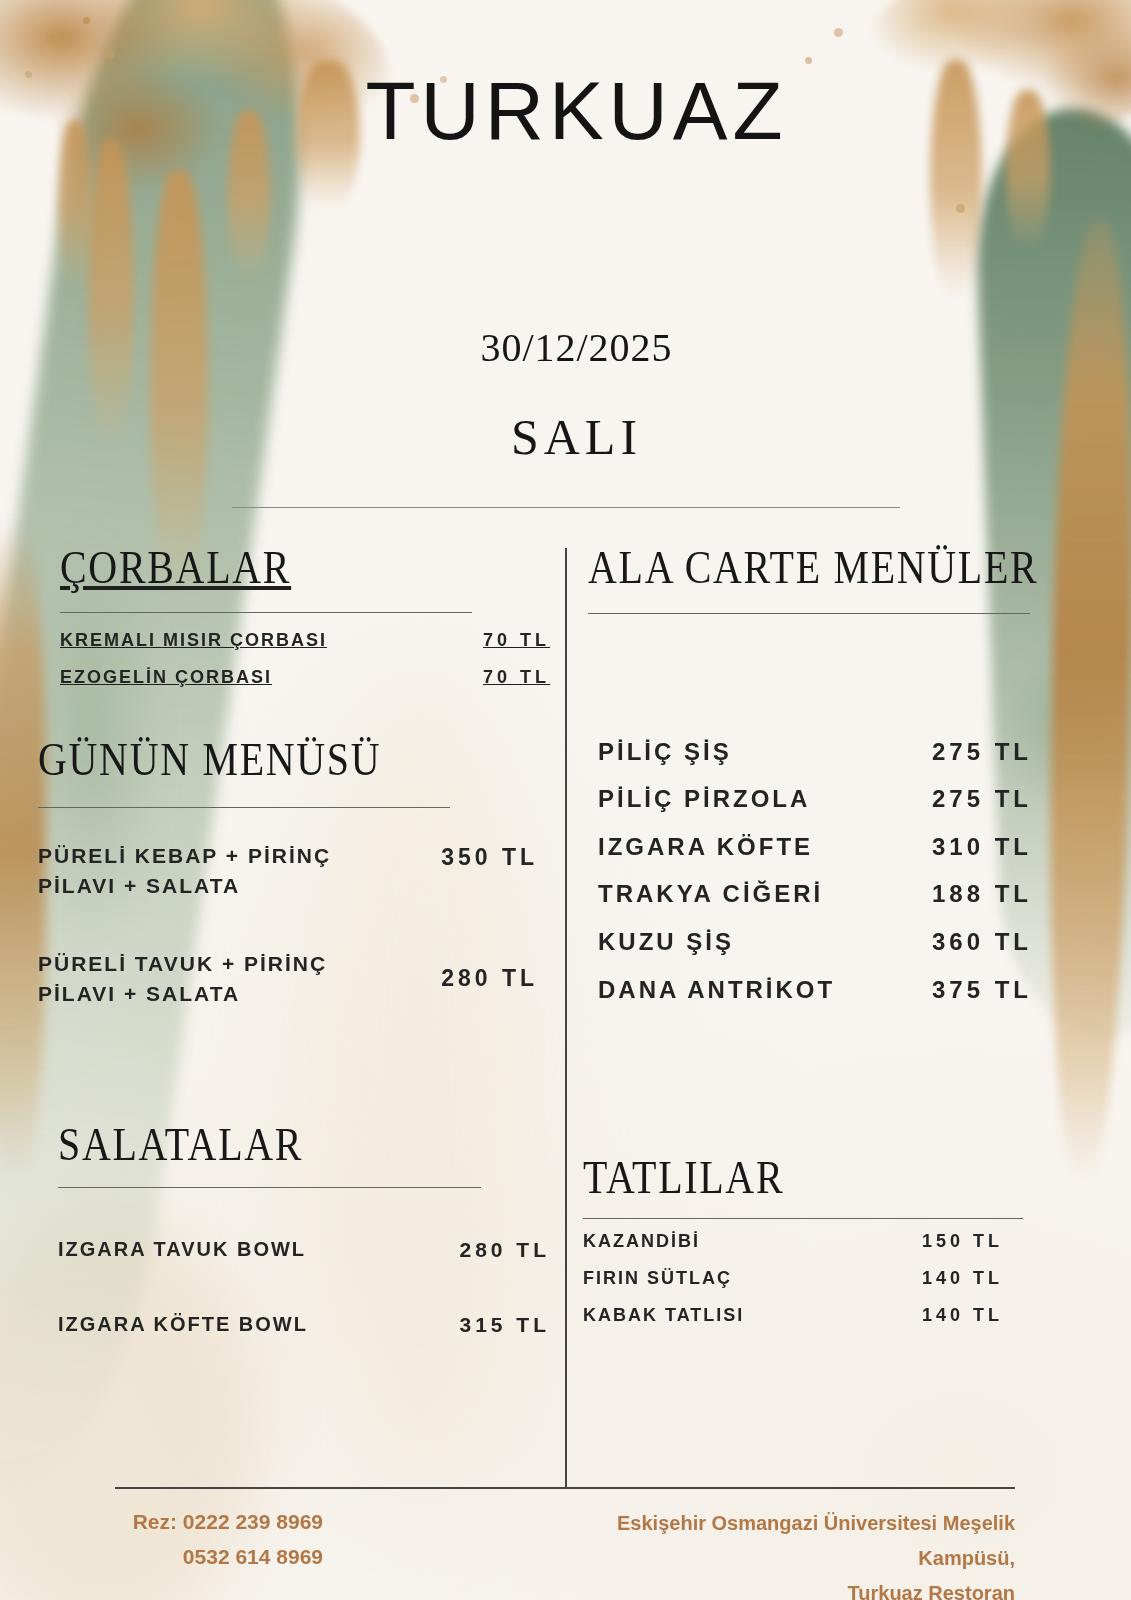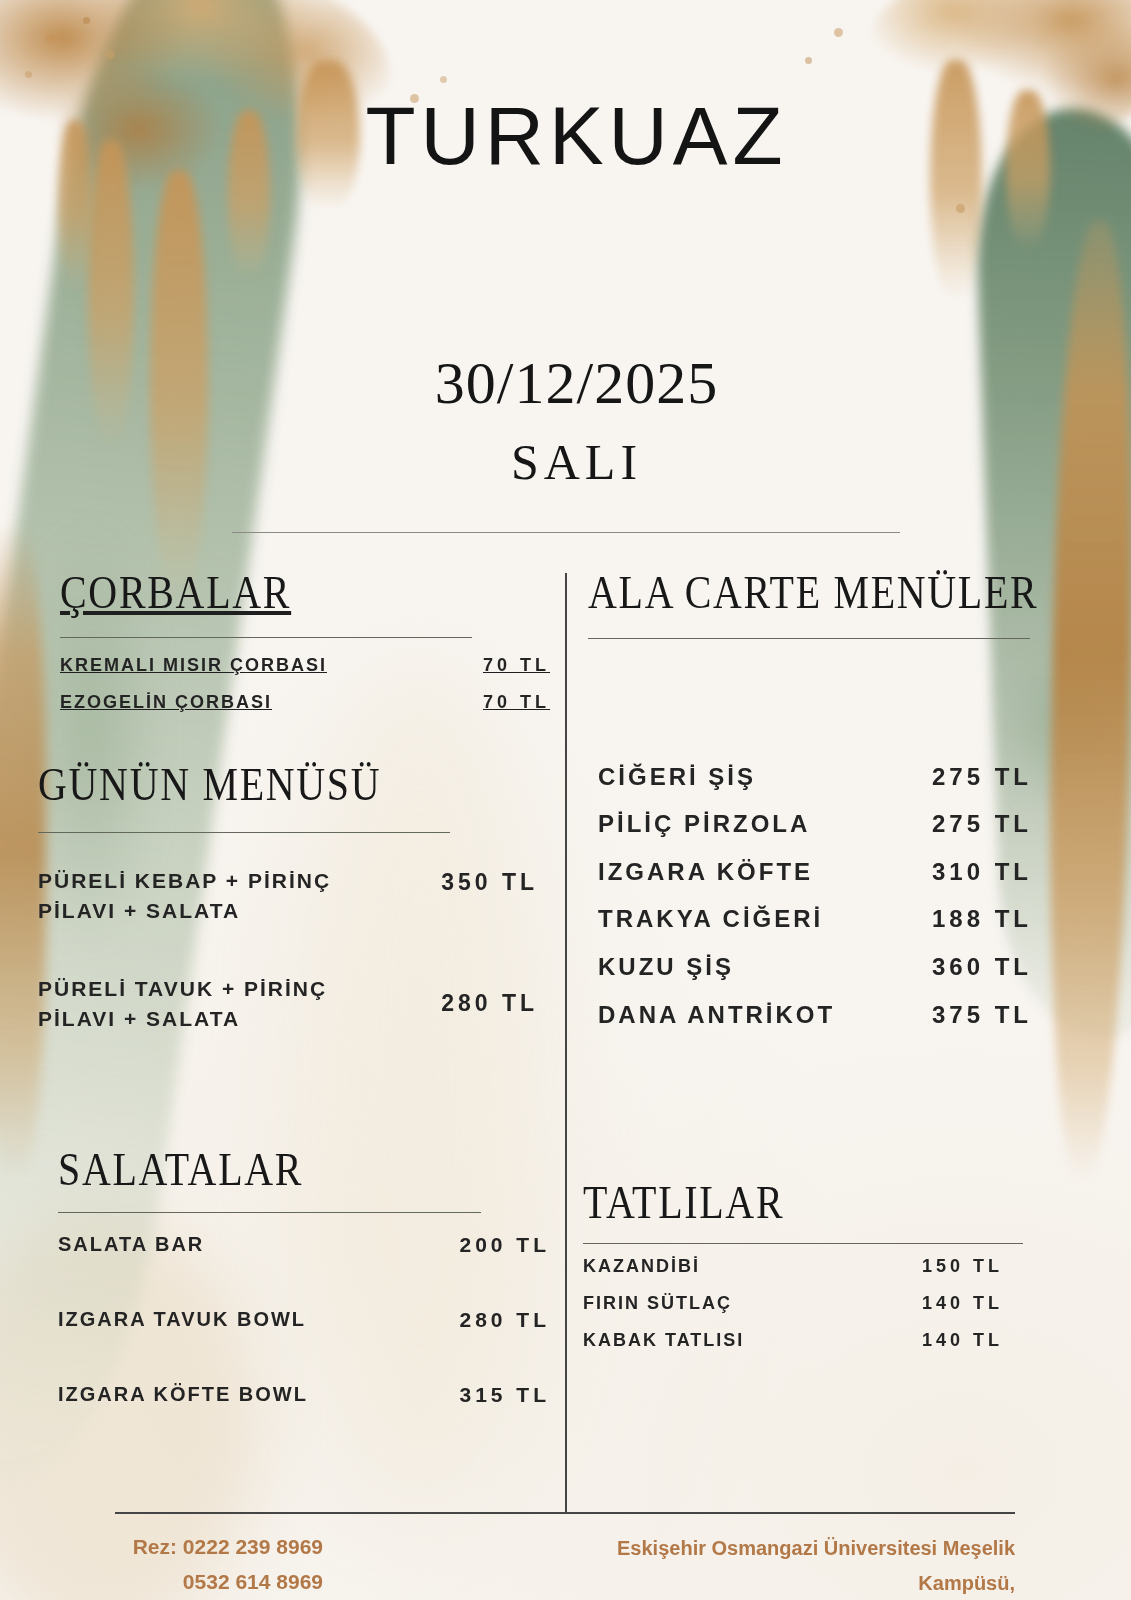--- a/index.html
+++ b/index.html
@@ -80,26 +80,26 @@
   .beige-mid{left:300px;top:660px;width:240px;height:840px;filter:blur(45px);border-radius:50%;
     background:rgba(240,229,209,.4);}
   .speckles{left:0;top:0;width:5px;height:5px;border-radius:50%;background:transparent;
     box-shadow:48px 36px 0 2px rgba(196,148,88,.55), 26px 72px 0 1px rgba(196,148,88,.4),
       84px 18px 0 1px rgba(182,128,64,.5), 108px 52px 0 2px rgba(205,162,102,.45),
       412px 96px 0 2px rgba(196,148,88,.5), 441px 77px 0 1px rgba(196,148,88,.45),
       836px 30px 0 2px rgba(196,148,88,.5), 806px 58px 0 1px rgba(182,128,64,.45),
       958px 206px 0 2px rgba(196,148,88,.5);}
 
   
-  .content{position:absolute;inset:0;z-index:2;margin-top:25px;}
+  .content{position:absolute;inset:0;z-index:2;}
   .center{position:absolute;left:22px;right:0;text-align:center;line-height:1;}
   .title{font-family:"Liberation Sans",sans-serif;font-weight:400;color:#141414;
     font-size:82px;letter-spacing:5px;}
   .t1{top:70px;} .t2{top:197px;letter-spacing:4px;}
-  .date{top:328px;font-family:"Liberation Serif",serif;font-size:60px;letter-spacing:1px;color:#161616;}
+  .date{top:328px;font-family:"Liberation Serif",serif;font-size:40px;letter-spacing:1px;color:#161616;}
   .day{top:412px;font-family:"Liberation Serif",serif;font-size:50px;letter-spacing:5px;color:#161616;}
   .rule{position:absolute;height:1px;background:#8a8a85;}
   .title-rule{left:232px;top:507px;width:668px;}
 
   .sec{position:absolute;}
   .sec-h{margin:0;font-family:"Liberation Serif",serif;font-weight:400;color:#181818;
     font-size:47px;letter-spacing:2px;line-height:1.1;white-space:nowrap;
     transform:scaleX(.85);transform-origin:left center;}
   .sec-rule{height:1px;background:#63675c;}
   .row{display:flex;justify-content:space-between;font-weight:bold;color:#242424;}
@@ -196,39 +196,35 @@
       </div>
       <div class="row r2">
         <span class="iname">PÜRELİ TAVUK + PİRİNÇ PİLAVI + SALATA</span>
         <span class="iprice">280 TL</span>
       </div>
     </section>
 
     <section class="sec sec-salatalar">
       <h2 class="sec-h">SALATALAR</h2>
       <div class="sec-rule"></div>
-      <div class="row r1">
-        <span class="iname">SALATA BAR</span>
-        <span class="iprice">200 TL</span>
-      </div>
       <div class="row r2">
         <span class="iname">IZGARA TAVUK BOWL</span>
         <span class="iprice">280 TL</span>
       </div>
       <div class="row r3">
         <span class="iname">IZGARA KÖFTE BOWL</span>
         <span class="iprice">315 TL</span>
       </div>
     </section>
 
     <section class="sec sec-alacarte">
       <h2 class="sec-h">ALA CARTE MENÜLER</h2>
       <div class="sec-rule"></div>
       <div class="row r1">
-        <span class="iname">CİĞERİ ŞİŞ</span>
+        <span class="iname">PİLİÇ ŞİŞ</span>
         <span class="iprice">275 TL</span>
       </div>
       <div class="row r2">
         <span class="iname">PİLİÇ PİRZOLA</span>
         <span class="iprice">275 TL</span>
       </div>
       <div class="row r3">
         <span class="iname">IZGARA KÖFTE</span>
         <span class="iprice">310 TL</span>
       </div>

